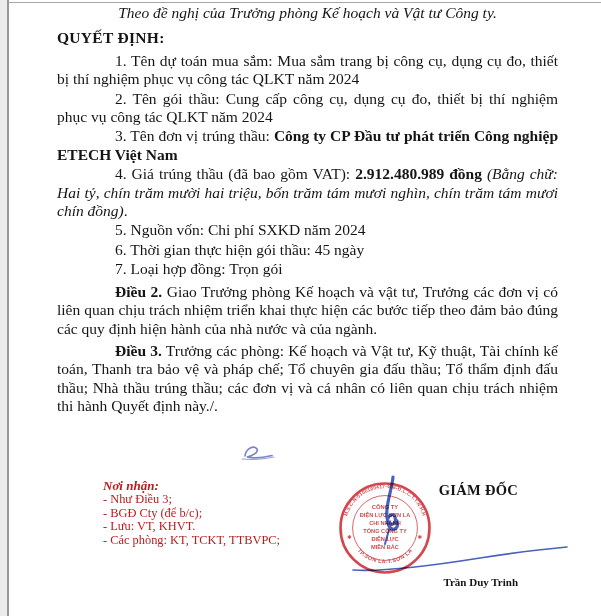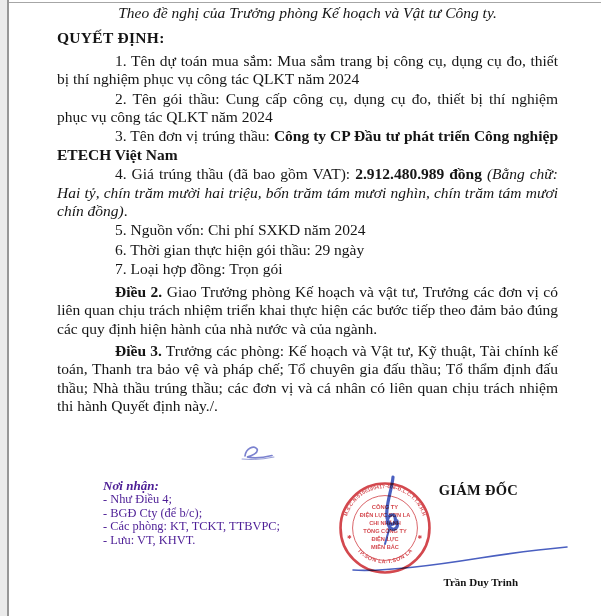--- a/index.html
+++ b/index.html
@@ -13,21 +13,21 @@
   .content p{margin:0;font-size:15.5px;line-height:18.4px;text-align:justify;}
   .preamble{font-style:italic;text-align:center !important;}
   .doc-title{text-align:center;font-weight:bold;font-size:17px;line-height:20px;margin:7px 0 4px !important;letter-spacing:.3px;}
   .indent{text-indent:58px;}
   .art{margin-top:4px !important;}
   .art1{margin-top:8px !important;}
   .item{margin-top:1px !important;}
   b.lead{font-weight:bold;}
   .bold{font-weight:bold;}
   .ital{font-style:italic;}
-  .recipients{position:absolute;left:103px;top:479px;font-size:12.4px;line-height:13.4px;color:#4c1d95;}
+  .recipients{position:absolute;left:103px;top:479px;font-size:12.4px;line-height:13.4px;color:#b91c1c;}
   .recipients .rc-title{font-weight:bold;font-style:italic;font-size:13px;margin:0 0 1px 0;}
   .recipients p{margin:0;}
   .sign-title{position:absolute;left:356px;top:482px;width:162px;text-align:right;font-weight:bold;font-size:14.5px;letter-spacing:.3px;}
   .signer-name{position:absolute;left:356px;top:576px;width:162px;text-align:right;font-weight:bold;font-size:11px;}
   .seal{position:absolute;left:338px;top:481px;width:94px;height:94px;mix-blend-mode:multiply;opacity:.93;}
   .signature{position:absolute;left:340px;top:468px;width:235px;height:110px;mix-blend-mode:multiply;}
   .paraph{position:absolute;left:236px;top:443px;width:50px;height:20px;}
 </style>
 </head>
 <body>
@@ -40,39 +40,39 @@
     <p class="preamble">Theo đề nghị của Trưởng phòng Kế hoạch và Vật tư Công ty.</p>
 
     <p class="doc-title">QUYẾT ĐỊNH:</p>
 
 
     <p class="indent item">1. Tên dự toán mua sắm: Mua sắm trang bị công cụ, dụng cụ đo, thiết bị thí nghiệm phục vụ công tác QLKT năm 2024</p>
     <p class="indent item">2. Tên gói thầu: Cung cấp công cụ, dụng cụ đo, thiết bị thí nghiệm phục vụ công tác QLKT năm 2024</p>
     <p class="indent item"><span>3. Tên đơn vị trúng thầu: </span><span class="bold">Công ty CP Đầu tư phát triển Công nghiệp ETECH Việt Nam</span></p>
     <p class="indent item"><span>4. Giá trúng thầu (đã bao gồm VAT): </span><span class="bold">2.912.480.989 đồng </span><span class="ital">(Bằng chữ: Hai tỷ, chín trăm mười hai triệu, bốn trăm tám mươi nghìn, chín trăm tám mươi chín đồng)</span><span>.</span></p>
     <p class="indent item">5. Nguồn vốn: Chi phí SXKD năm 2024</p>
-    <p class="indent item">6. Thời gian thực hiện gói thầu: 29 ngày</p>
+    <p class="indent item">6. Thời gian thực hiện gói thầu: 45 ngày</p>
     <p class="indent item">7. Loại hợp đồng: Trọn gói</p>
 
     <p class="indent art"><b class="lead">Điều 2.</b><span> Giao Trưởng phòng Kế hoạch và vật tư, Trưởng các đơn vị có liên quan chịu trách nhiệm triển khai thực hiện các bước tiếp theo đảm bảo đúng các quy định hiện hành của nhà nước và của ngành.</span></p>
 
     <p class="indent art"><b class="lead">Điều 3.</b><span> Trưởng các phòng: Kế hoạch và Vật tư, Kỹ thuật, Tài chính kế toán, Thanh tra bảo vệ và pháp chế; Tổ chuyên gia đấu thầu; Tổ thẩm định đấu thầu; Nhà thầu trúng thầu; các đơn vị và cá nhân có liên quan chịu trách nhiệm thi hành Quyết định này./.</span></p>
   </div>
 
   <svg class="paraph" viewBox="0 0 50 20">
     <path d="M9,13 C10,5 18,2 21,6 C23,10 15,13 11,14 C18,15.5 28,14.5 36,12.5" fill="none" stroke="#7b82cf" stroke-width="1.7" stroke-linecap="round"></path>
     <path d="M6,16 C16,17 28,16 38,14" fill="none" stroke="#9aa0d8" stroke-width="1.1" stroke-linecap="round"></path>
   </svg>
 
   <div class="recipients">
     <p class="rc-title">Nơi nhận:</p>
-    <p>- Như Điều 4;</p>
+    <p>- Như Điều 3;</p>
     <p>- BGĐ Cty (để b/c);</p>
+    <p>- Lưu: VT, KHVT.</p>
     <p>- Các phòng: KT, TCKT, TTBVPC;</p>
-    <p>- Lưu: VT, KHVT.</p>
   </div>
 
   <div class="sign-title">GIÁM ĐỐC</div>
   <div class="signer-name">Trần Duy Trinh</div>
 
   <svg class="seal" viewBox="0 0 100 100">
     <defs>
       <path id="arcTop" d="M 8.5,56 A 42,42 0 1 1 91.5,56" fill="none"></path>
       <path id="arcBottom" d="M 13,61 A 39,39 0 0 0 87,61" fill="none"></path>
     </defs>

